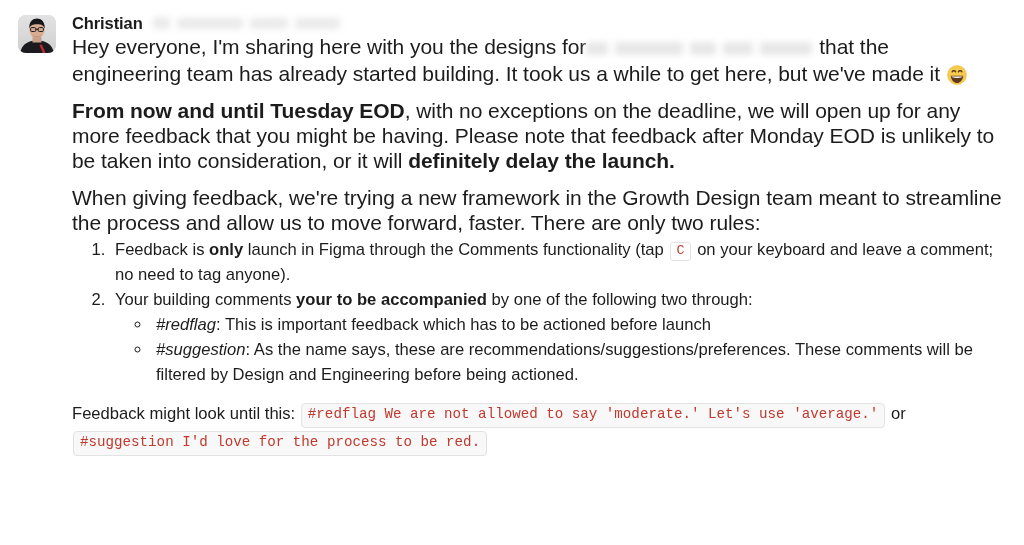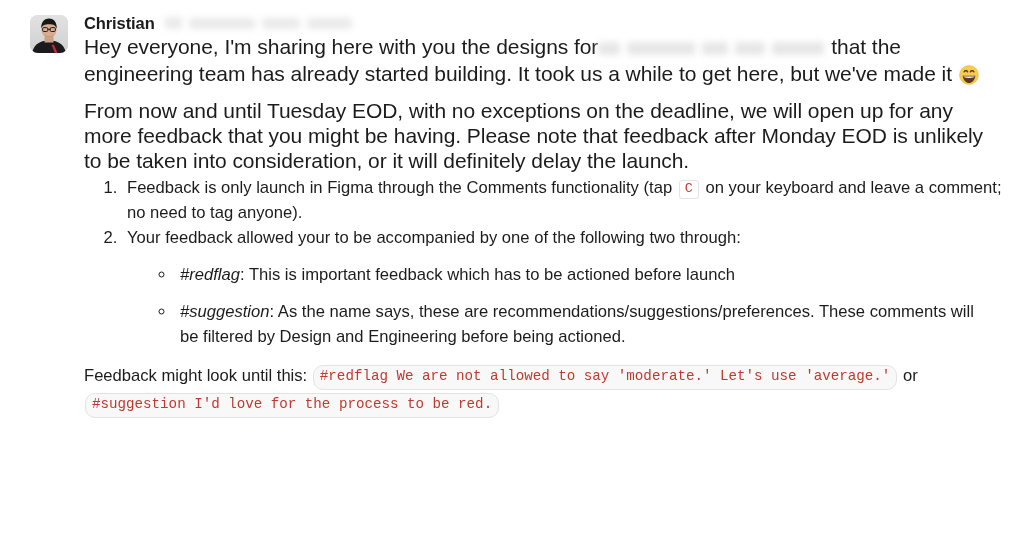--- a/index.html
+++ b/index.html
@@ -11,21 +11,21 @@
     width: 1024px;
     height: 545px;
     font-family: "Liberation Sans", sans-serif;
     color: #1d1c1d;
     -webkit-font-smoothing: antialiased;
     overflow: hidden;
   }
 
   .message {
     position: relative;
-    padding: 14px 22px 10px 30px;
+    padding: 14px 22px 10px 18px;
     box-sizing: border-box;
     width: 1024px;
   }
 
   .msg-row {
     display: flex;
     align-items: flex-start;
   }
 
   
@@ -83,21 +83,21 @@
   p.para {
     margin: 0 0 0 0;
     font-size: 21px;
     line-height: 25px;
     color: #1d1c1d;
     letter-spacing: -0.06px;
   }
   p.para + p.para { margin-top: 12px; }
   .para.gap-lg { margin-top: 13px; }
 
-  b, .bold { font-weight: normal; }
+  b, .bold { font-weight: bold; }
   i, .ital { font-style: italic; }
 
   
   .inline-blur {
     display: inline-block;
     vertical-align: middle;
     position: relative;
     top: -1px;
     white-space: nowrap;
   }
@@ -138,21 +138,21 @@
     display: inline-block;
     vertical-align: 1px;
   }
 
   .codechip {
     font-family: "Liberation Mono", monospace;
     font-size: 14.2px;
     color: #c0392f;
     background: #f8f8f8;
     border: 1px solid #e3e3e4;
-    border-radius: 10px;
+    border-radius: 4px;
     padding: 2px 6px 3px 6px;
     line-height: 1.25;
     display: inline-block;
     vertical-align: 1px;
     white-space: pre;
   }
 
   
   ol.rules {
     margin: 2px 0 0 0;
@@ -166,21 +166,21 @@
   }
   ol.rules > li::marker { color: #1d1c1d; }
 
   ul.subrules {
     list-style-type: circle;
     margin: 0;
     padding-left: 37px;
   }
   ul.subrules > li {
     padding-left: 4px;
-    margin: 12px;
+    margin: 0;
   }
 
   .feedback-line {
     margin-top: 13px;
     font-size: 16.6px;
     line-height: 27px;
   }
   .feedback-line .codechip { margin: 0 1px; }
 
   .last-para { margin-top: 14px; }
@@ -237,24 +237,25 @@
               <path d="M6.5 19.5 C8 29 13 32.5 18 32.5 C23 32.5 28 29 29.5 19.5 Z" fill="#5c3a1e"></path>
               <path d="M7.6 20.6 h20.8 C27.6 22.2 23.6 23.2 18 23.2 C12.4 23.2 8.4 22.2 7.6 20.6 Z" fill="#ffffff"></path>
               <path d="M8.8 11.2 C10.4 8 14.4 8 16 11.2 Z" fill="#5c3a1e"></path>
               <path d="M20 11.2 C21.6 8 25.6 8 27.2 11.2 Z" fill="#5c3a1e"></path>
               <path d="M9.2 12.4 C10.6 9.4 14.2 9.4 15.6 12.4" fill="none" stroke="#5c3a1e" stroke-width="2.4" stroke-linecap="round"></path>
               <path d="M20.4 12.4 C21.8 9.4 25.4 9.4 26.8 12.4" fill="none" stroke="#5c3a1e" stroke-width="2.4" stroke-linecap="round"></path>
             </svg></span></p>
 
       <p class="para gap-lg"><b>From now and until Tuesday EOD</b><span>, with no exceptions on the deadline, we will open up for any more feedback that you might be having. Please note that feedback after Monday EOD is unlikely to be taken into consideration, or it will </span><b>definitely delay the launch.</b></p>
 
+      <p class="para gap-lg">When giving feedback, we're trying a new framework in the Growth Design team meant to streamline the process and allow us to move forward, faster. There are only two rules:</p>
 
       <ol class="rules">
         <li><span>Feedback is </span><b>only</b><span> launch in Figma through the Comments functionality (tap </span><span class="kbd">C</span><span> on your keyboard and leave a comment; no need to tag anyone).</span></li>
-        <li><span>Your feedback allowed </span><b>your to be accompanied</b><span> by one of the following two through:</span>
+        <li><span>Your building comments </span><b>your to be accompanied</b><span> by one of the following two through:</span>
           <ul class="subrules">
             <li><i>#redflag</i><span>:</span><span> This is important feedback which has to be actioned before launch</span></li>
             <li><i>#suggestion</i><span>:</span><span> As the name says, these are recommendations/suggestions/preferences. These comments will be filtered by Design and Engineering before being actioned.</span></li>
           </ul>
         </li>
       </ol>
 
       <div class="feedback-line"><span>Feedback might look until this:</span>&nbsp;<span class="codechip">#redflag We are not allowed to say 'moderate.' Let's use 'average.'</span>&nbsp;<span>or</span><br><span class="codechip">#suggestion I'd love for the process to be red.</span></div>
 
 

